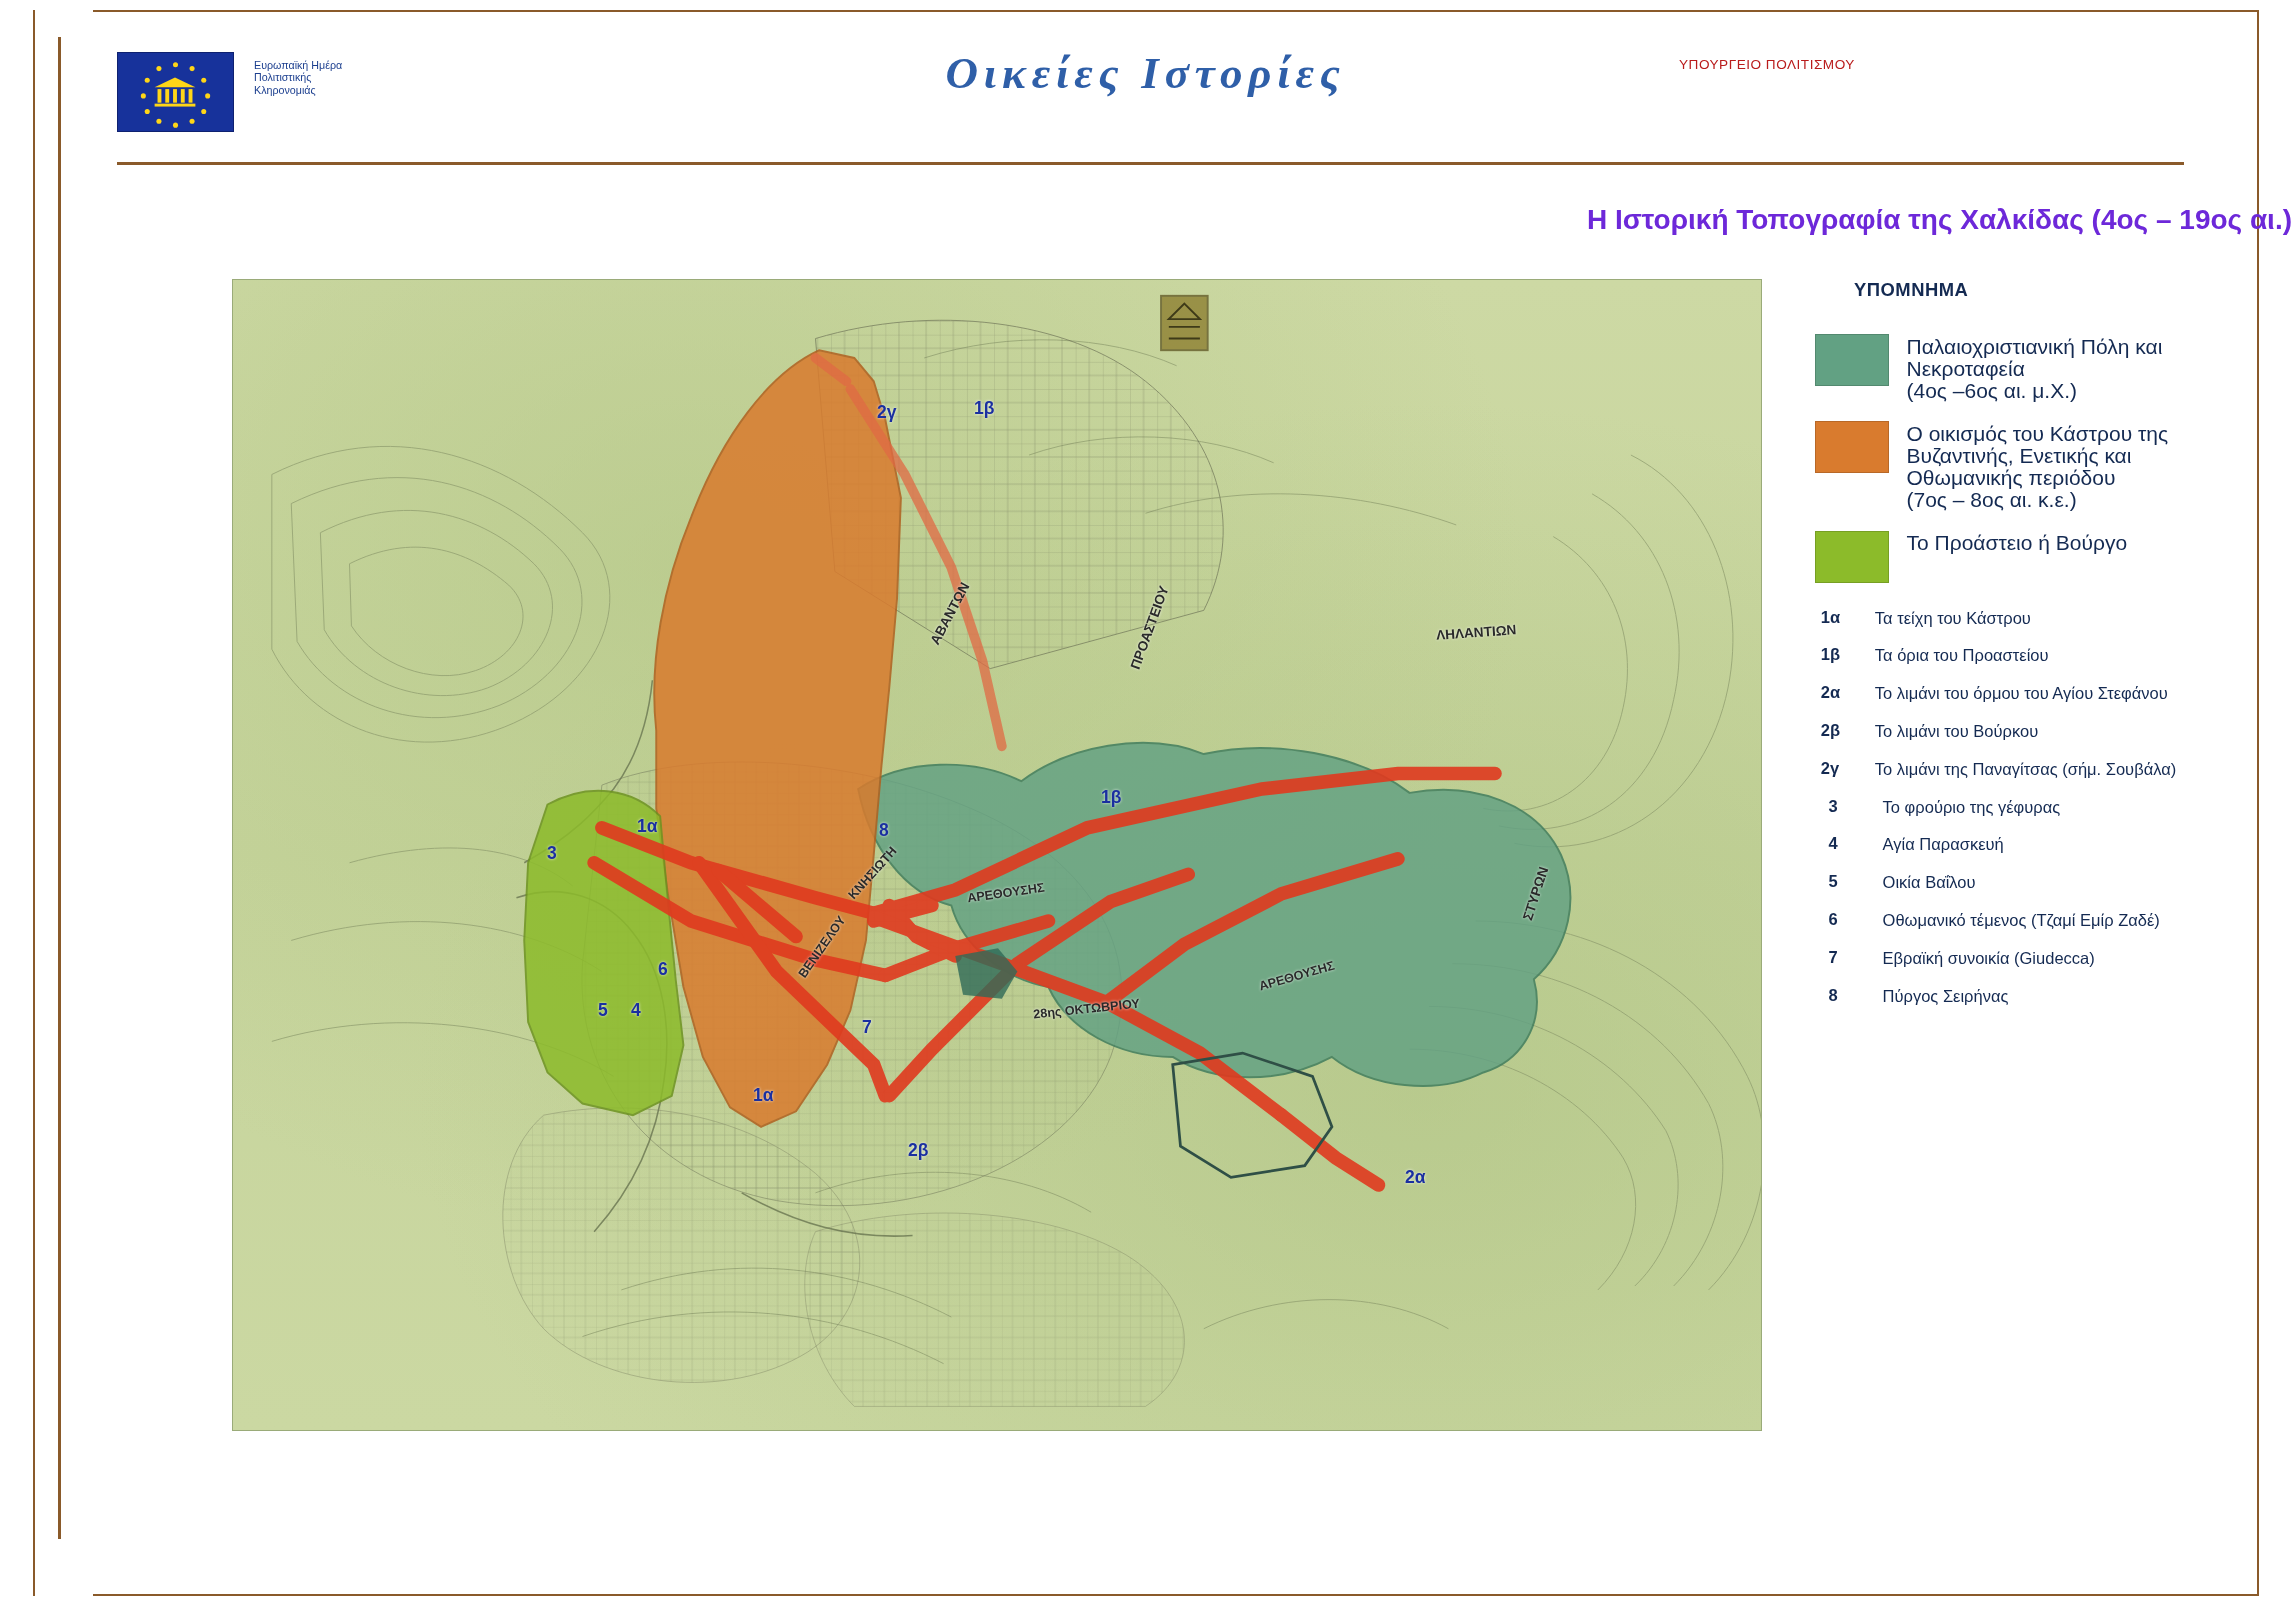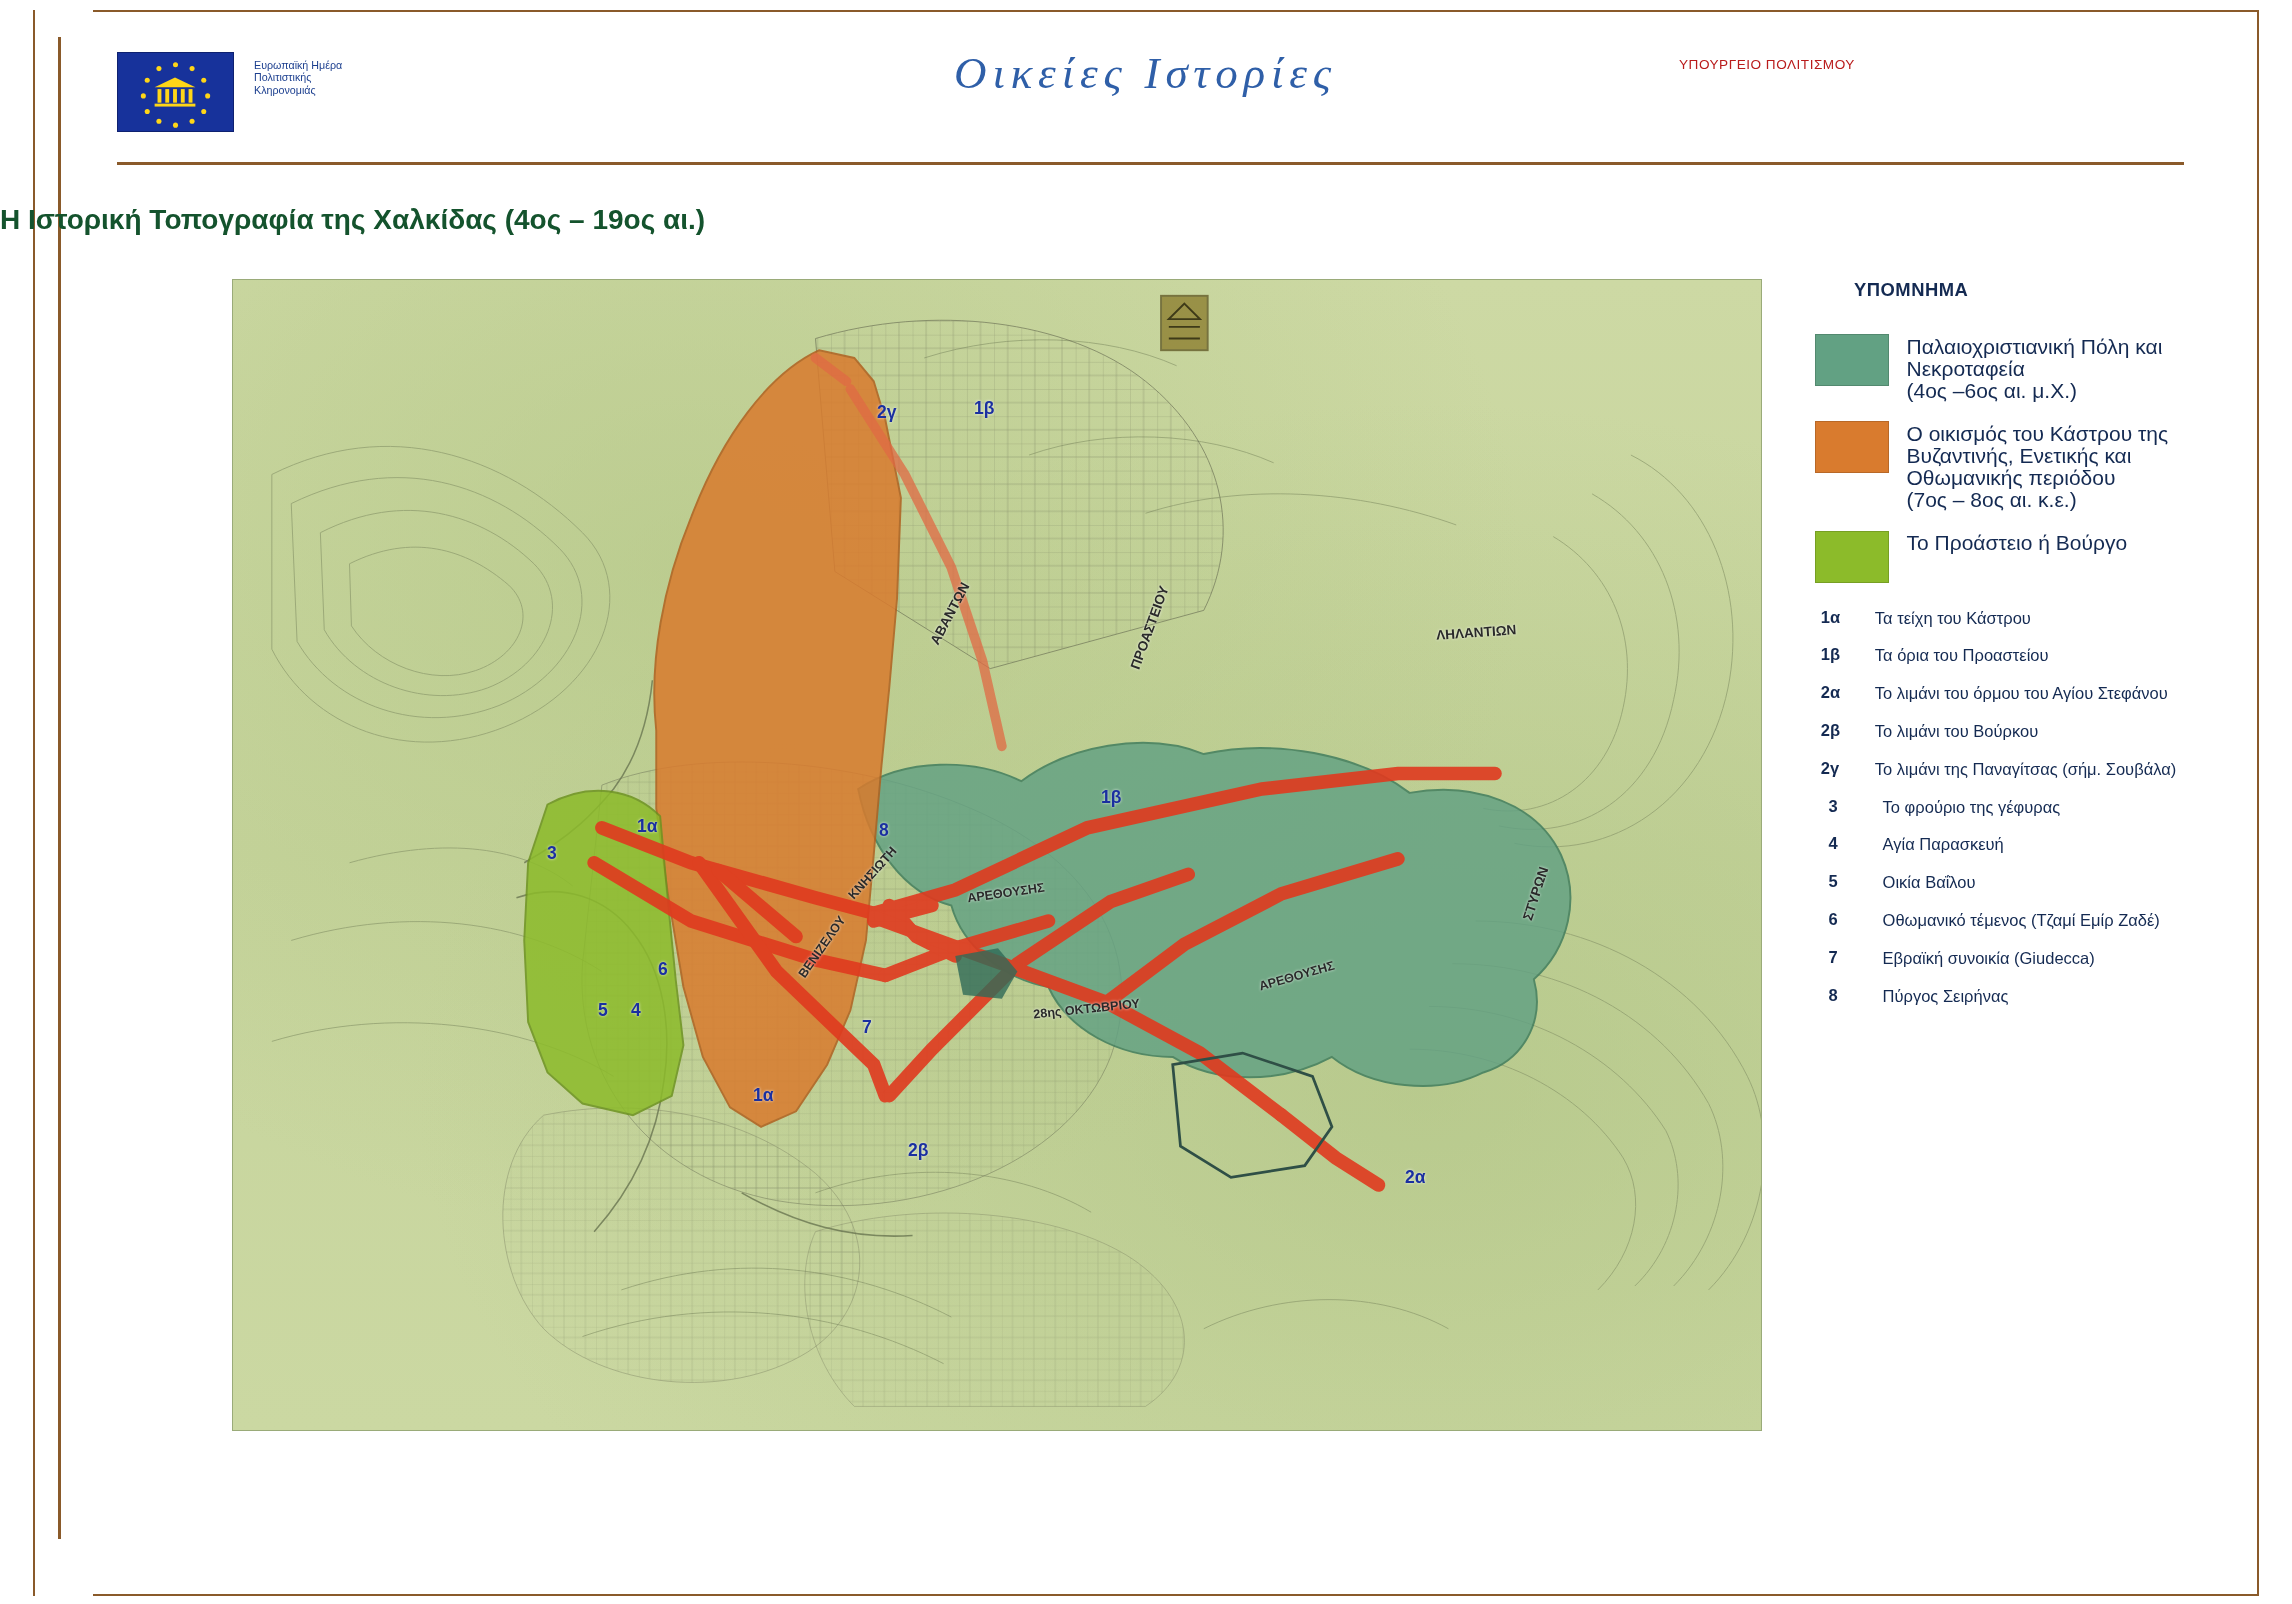--- a/index.html
+++ b/index.html
@@ -64,20 +64,21 @@
   .title-script {
     position: absolute;
     left: 50%; top: 0px;
     transform: translateX(-50%);
     font-family: "Liberation Serif", serif;
     font-style: italic;
     font-size: 45px;
     letter-spacing: 5.8px;
     color: #2f5fa8;
     white-space: nowrap;
+    font-weight: bold;
   }
   .title-line2 {
     position: absolute;
     left: 50%; top: 60px;
     transform: translateX(-50%);
     white-space: nowrap;
     font-size: 29px;
     letter-spacing: 1px;
   }
   .title-line2 .t-blue { color: #2f5fa8; }
@@ -102,24 +103,24 @@
     left: 9.7px; right: 0; top: 115px;
     height: 2.9px;
     background: #8a5a2a;
   }
 
   
   .map-title {
     position: absolute;
     left: 0; top: 204px;
     width: 2292px;
-    text-align: left;
+    text-align: right;
     font-size: 28px;
     font-weight: bold;
-    color: #14532d;
+    color: #6d28d9;
   }
 
   
   .map-wrap {
     position: absolute;
     left: 232px; top: 279px;
     width: 1528px; height: 1150px;
     background: #c9d7a0;
     border: 1px solid #9aab79;
     overflow: hidden;

